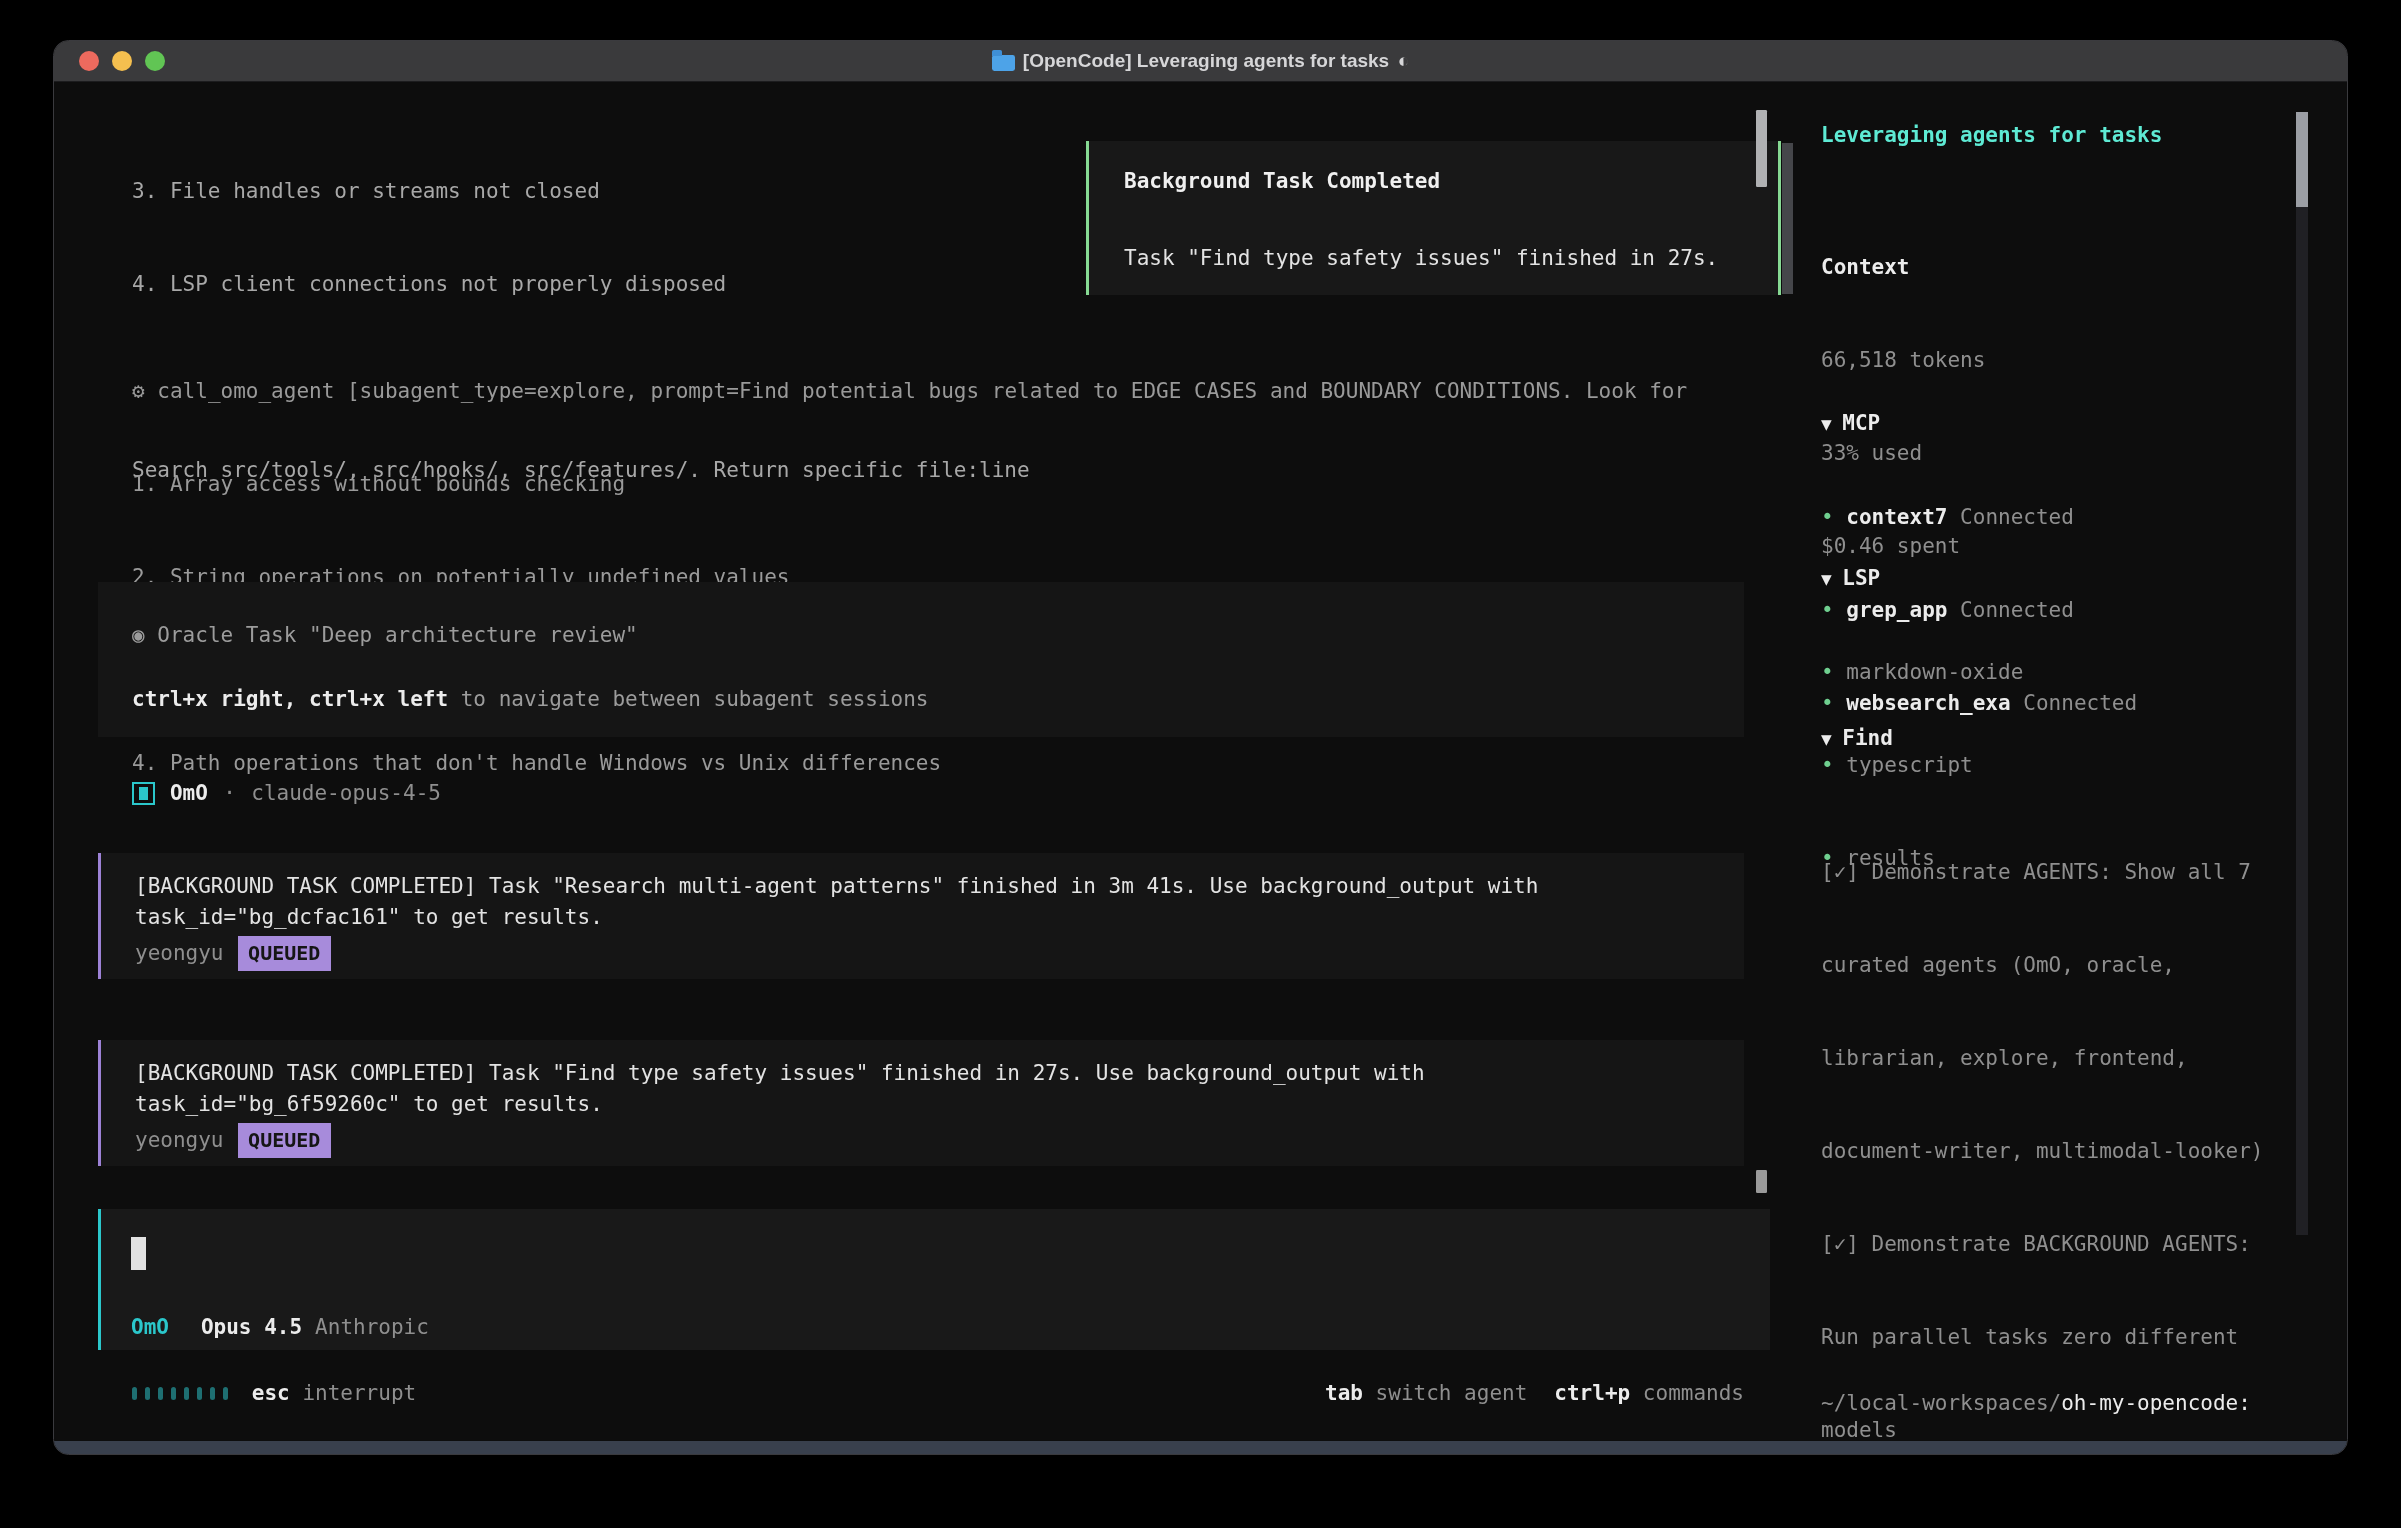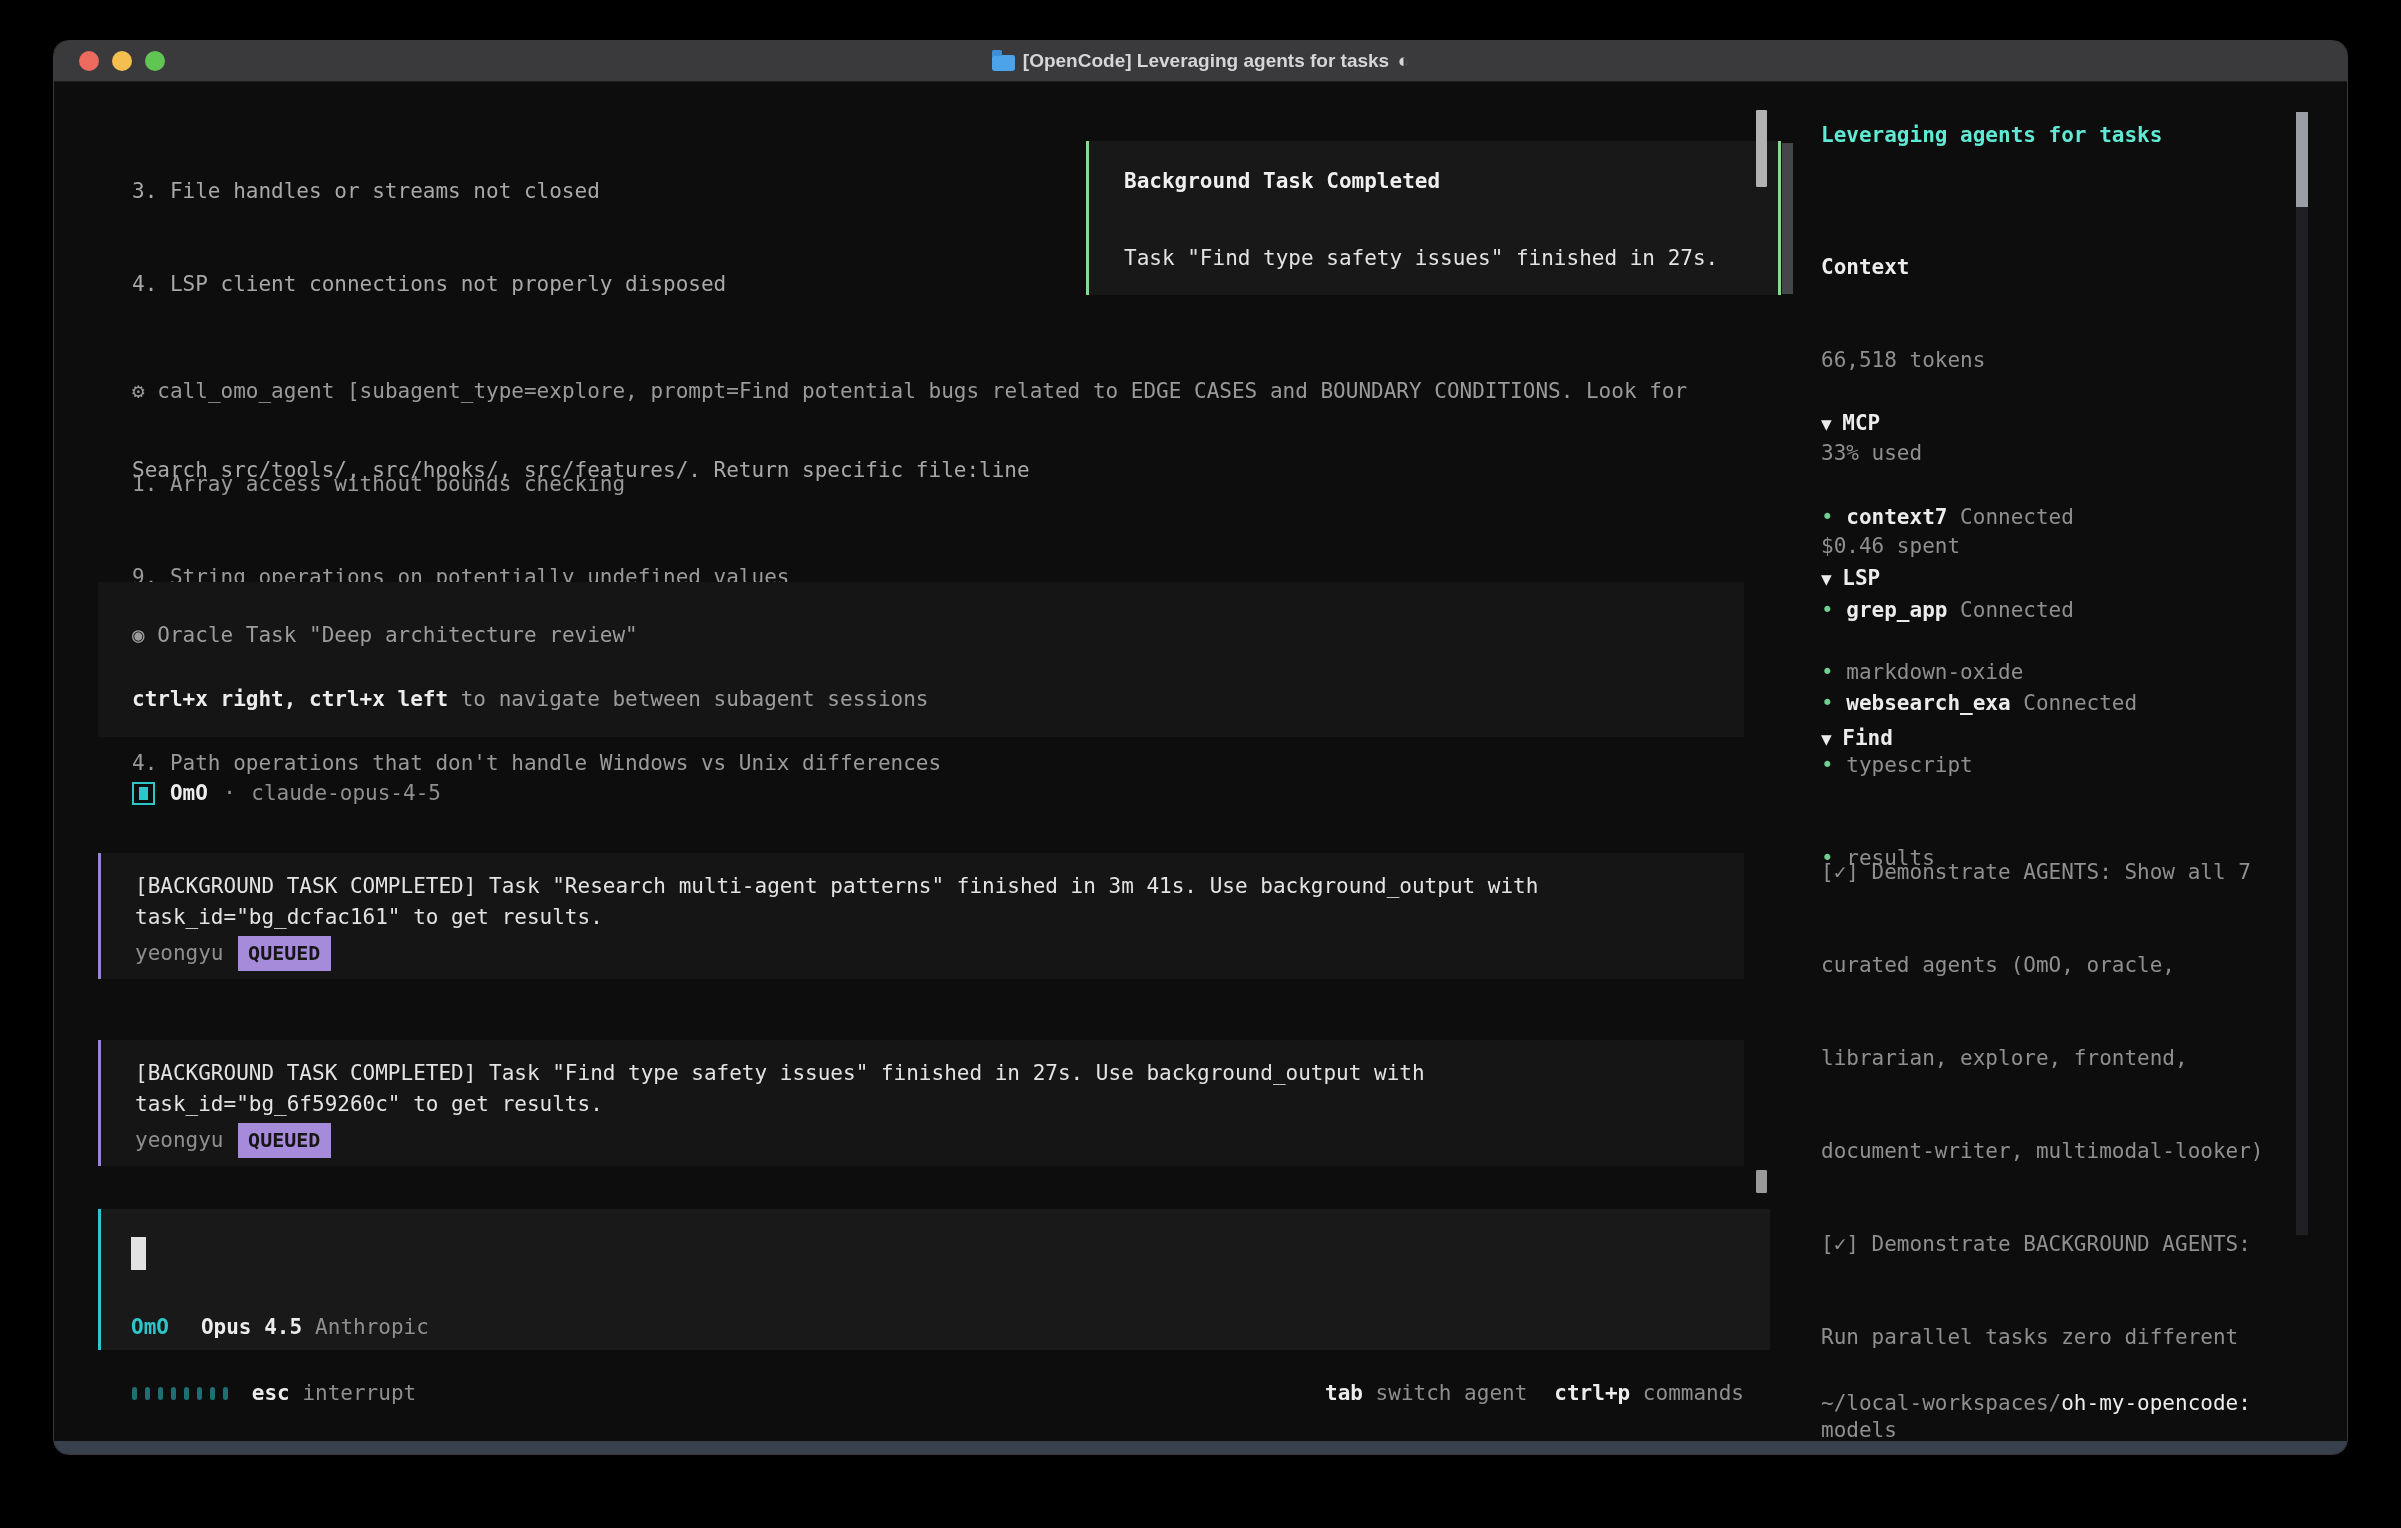--- a/index.html
+++ b/index.html
@@ -108,21 +108,21 @@
 
   <div class="toast mono">
     <div class="t-title">Background Task Completed</div>
     <div class="t-body">Task "Find type safety issues" finished in 27s.</div>
   </div>
   <div class="toast-scroll"></div>
 
   <div class="toolblock mono">
     <div class="line"><span class="gear">⚙</span><span> </span><span>call_omo_agent [subagent_type=explore, prompt=Find potential bugs related to EDGE CASES and BOUNDARY CONDITIONS. Look for</span></div>
     <div class="line">1. Array access without bounds checking</div>
-    <div class="line">9. String operations on potentially undefined values</div>
+    <div class="line">2. String operations on potentially undefined values</div>
     <div class="line">3. Division operations that could divide by zero</div>
     <div class="line">4. Path operations that don't handle Windows vs Unix differences</div>
     <div class="line"></div>
     <div class="line">Search src/ directory. Return specific file:line references., description=Find edge case bugs, run_in_background=true]</div>
   </div>
 
   <div class="oraclebox mono">
     <div class="o-title"><span>◉</span><span> </span><span>Oracle Task "Deep architecture review"</span></div>
     <div class="o-hint"><span class="b white">ctrl+x right, ctrl+x left</span><span> to navigate between subagent sessions</span></div>
   </div>

